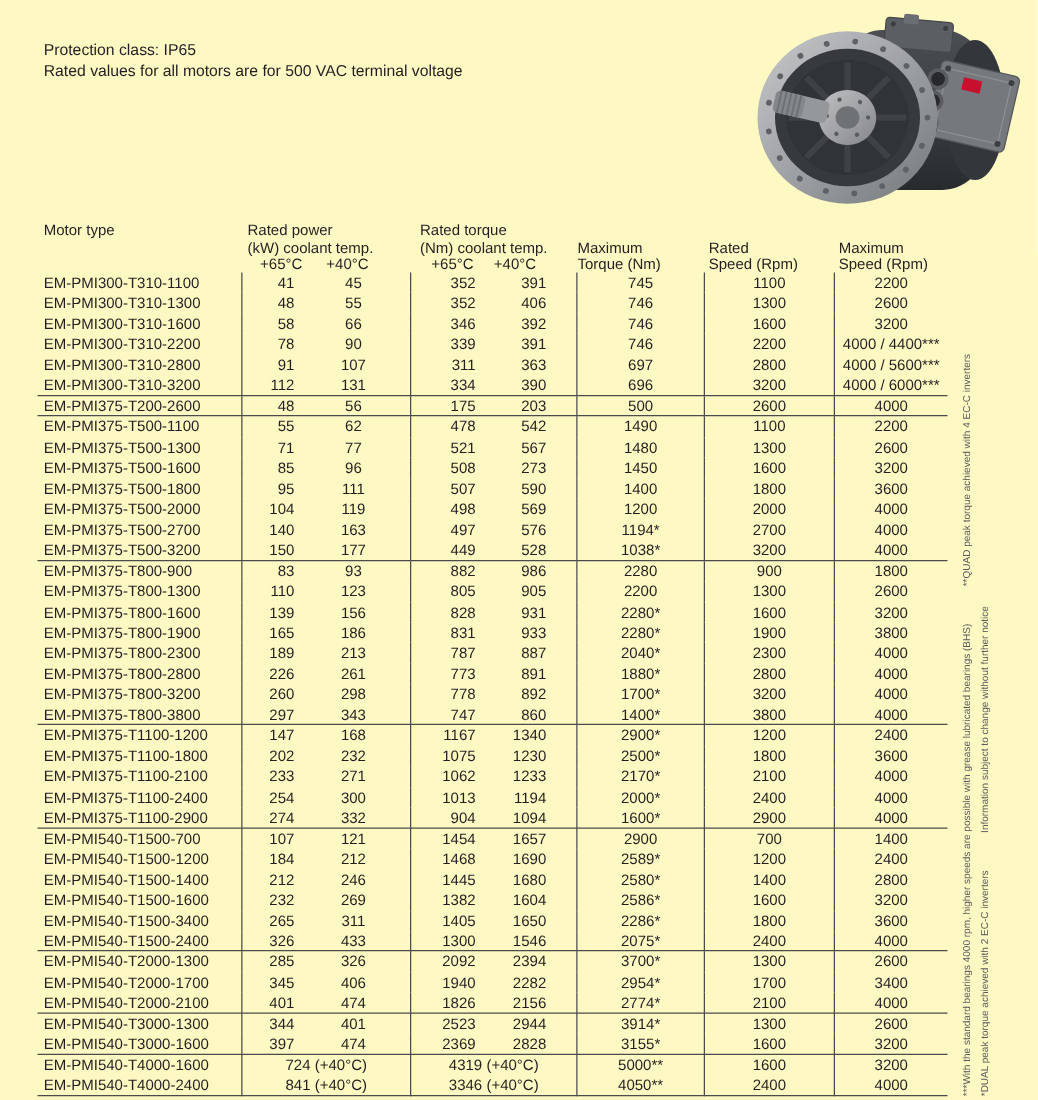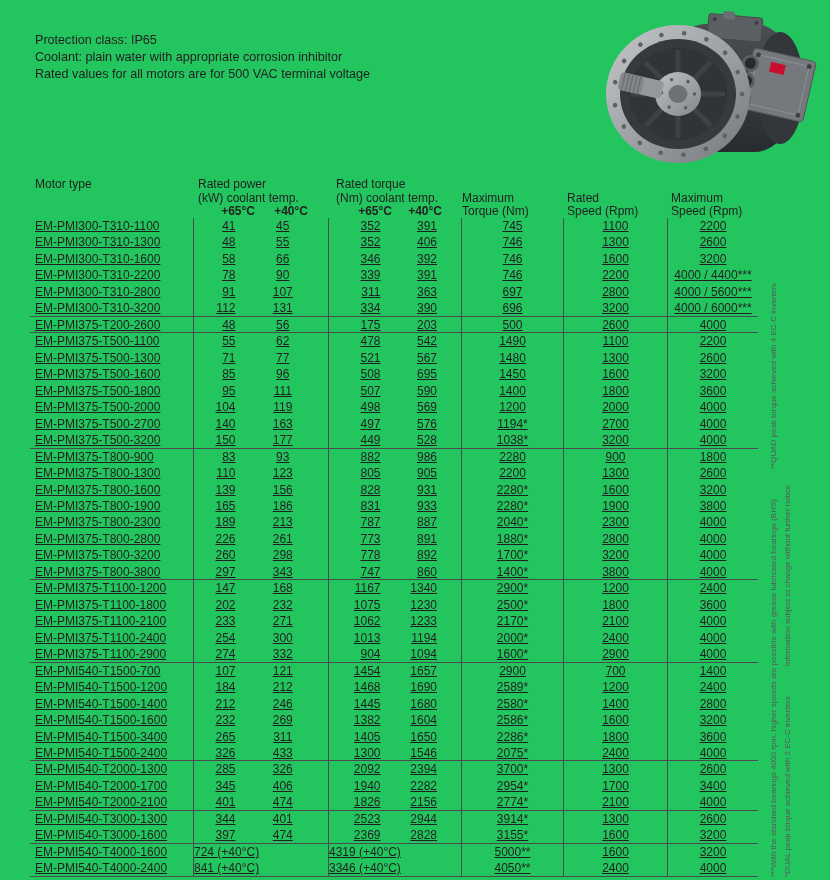--- a/index.html
+++ b/index.html
@@ -2,65 +2,64 @@
 <html><head>
 <meta charset="utf-8">
 <style>
   :root{
     --text:#231f20;
     --line:#4a4b4d;
     --foot:#58595b;
   }
   *{margin:0;padding:0;box-sizing:border-box;}
   body{background:#fff;font-family:"Liberation Sans",sans-serif;}
-  #page{position:relative;width:830px;height:880px;background:#22c55e;overflow:hidden;color:var(--text);}
+  #page{position:relative;width:830px;height:880px;background:#fef9c3;overflow:hidden;color:var(--text);}
 
   
   #info{position:absolute;left:35px;top:32px;font-size:12.6px;line-height:17.2px;color:var(--text);}
 
   
   #photo{position:absolute;left:596px;top:8px;width:226px;height:160px;}
 
   
   #tablewrap{position:absolute;left:30px;top:176px;width:728px;font-size:12px;}
   #thead{position:relative;height:42px;}
   #thead span{position:absolute;white-space:nowrap;color:var(--text);}
   .h-r1{top:1px;}
   .h-r2{top:15px;}
   .h-r3{top:28px;}
-  .tc{text-align:right;font-weight:bold;}
-
-  #tbody{width:728px;text-decoration:underline;}
+  .tc{text-align:center;}
+
+  #tbody{width:728px;}
   .trow{display:grid;grid-template-columns:163px 67.5px 67.5px 66.5px 66.5px 102px 104px 91px;height:16.47px;line-height:16.4px;}
   .trow.gend{border-bottom:1px solid var(--line);}
   .cell{white-space:nowrap;overflow:visible;}
   .bl{border-left:1px solid var(--line);}
   .mt{padding-left:5px;}
   .num{text-align:right;}
   .p65{padding-right:25px;}
   .p40{padding-right:23px;text-align:center;}
   .t65{padding-right:14px;text-align:right;}
   .t40{padding-right:24px;}
   .ctr{text-align:center;}
-  .pspan,.tspan{grid-column:span 2;text-align:left;}
+  .pspan,.tspan{grid-column:span 2;text-align:center;}
 
   
   .vfoot{position:absolute;transform:rotate(-90deg);transform-origin:0 0;white-space:nowrap;
          font-size:8px;color:var(--foot);display:flex;}
   #vfoot1{left:769px;top:877px;gap:30px;}
   #vfoot2{left:783px;top:877px;gap:30px;}
 </style>
 </head>
 <body>
 
 <div id="page">
 
   <div id="info">
     <div>Protection class: IP65</div>
-    <div>Coolant: plain water with appropriate corrosion inhibitor</div>
     <div>Rated values for all motors are for 500 VAC terminal voltage</div>
   </div>
 
   <svg id="photo" viewBox="0 0 226 160" aria-hidden="true">
     <defs>
       <linearGradient id="bodyG" x1="0" y1="0" x2="0" y2="1">
         <stop offset="0" stop-color="#4b4e53"></stop>
           <stop offset="0.5" stop-color="#3a3d41"></stop>
           <stop offset="1" stop-color="#282b2e"></stop>
       </linearGradient>
@@ -236,21 +235,21 @@
           <div class="cell t40 num">567</div>
           <div class="cell maxt bl ctr">1480</div>
           <div class="cell rs bl ctr">1300</div>
           <div class="cell ms bl ctr">2600</div>
         </div>
         <div class="trow">
           <div class="cell mt">EM-PMI375-T500-1600</div>
           <div class="cell p65 bl num">85</div>
           <div class="cell p40 num">96</div>
           <div class="cell t65 bl num">508</div>
-          <div class="cell t40 num">695</div>
+          <div class="cell t40 num">273</div>
           <div class="cell maxt bl ctr">1450</div>
           <div class="cell rs bl ctr">1600</div>
           <div class="cell ms bl ctr">3200</div>
         </div>
         <div class="trow">
           <div class="cell mt">EM-PMI375-T500-1800</div>
           <div class="cell p65 bl num">95</div>
           <div class="cell p40 num">111</div>
           <div class="cell t65 bl num">507</div>
           <div class="cell t40 num">590</div>

